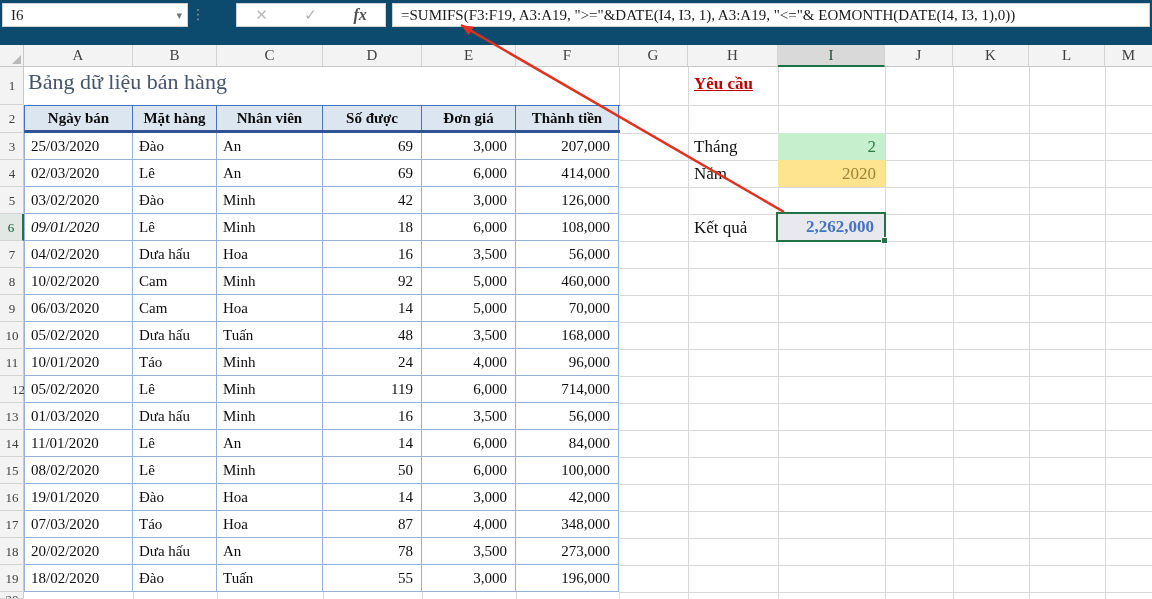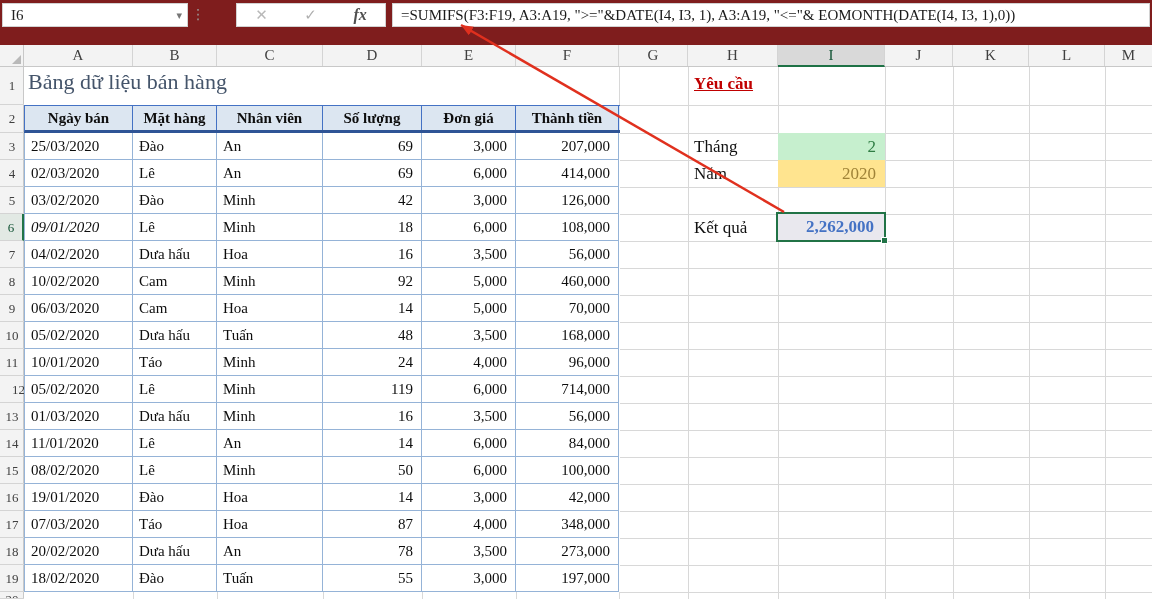--- a/index.html
+++ b/index.html
@@ -1,20 +1,20 @@
 <!DOCTYPE html>
 <html><head>
 <meta charset="utf-8">
 <style>
   html,body{margin:0;padding:0;background:#fff;}
   .canvas{position:relative;width:1152px;height:599px;background:#fff;overflow:hidden;
           font-family:"Liberation Serif",serif;}
 
   
-  .chrome{position:absolute;left:0;top:0;width:1152px;height:45px;background:#7f1d1d;}
+  .chrome{position:absolute;left:0;top:0;width:1152px;height:45px;background:#0c4a6e;}
   .field{position:absolute;top:3px;height:24px;background:#fff;border:1px solid #d2d2d2;box-sizing:border-box;}
   .name-box{left:2px;width:186px;}
   .name-box .val{position:absolute;left:8px;top:0;line-height:22px;font-size:15px;color:#222;}
   .name-box .caret{position:absolute;right:5px;top:0;line-height:22px;font-size:11px;color:#767676;}
   .dots{position:absolute;left:191px;top:3px;width:14px;height:24px;line-height:24px;text-align:center;color:#9a9a9a;font-size:14px;}
   .fx-panel{left:236px;width:150px;display:flex;align-items:center;justify-content:space-around;}
   .sym-x{color:#b8b8b8;font-size:15px;}
   .sym-check{color:#afafaf;font-size:15px;}
   .sym-fx{color:#4f4f4f;font-style:italic;font-weight:bold;font-size:16px;}
   .formula-field{left:392px;width:758px;overflow:hidden;}
@@ -169,21 +169,21 @@
       <div class="gl-v" style="left: 422px; top: 592px; height: 7px;"></div>
       <div class="gl-v" style="left: 516px; top: 592px; height: 7px;"></div>
     </div>
 
   <div class="sheet-title">Bảng dữ liệu bán hàng</div>
   <div id="table">
       <div class="thead">
         <div class="th" style="width: 108px;">Ngày bán</div>
         <div class="th" style="width: 84px;">Mặt hàng</div>
         <div class="th" style="width: 106px;">Nhân viên</div>
-        <div class="th" style="width: 99px;">Số lượng</div>
+        <div class="th" style="width: 99px;">Số được</div>
         <div class="th" style="width: 94px;">Đơn giá</div>
         <div class="th" style="width: 103px;">Thành tiền</div>
       </div>
       <div class="trow">
         <div class="td a-left" style="width: 108px;">25/03/2020</div>
         <div class="td a-left" style="width: 84px;">Đào</div>
         <div class="td a-left" style="width: 106px;">An</div>
         <div class="td a-right" style="width: 99px;">69</div>
         <div class="td a-right" style="width: 94px;">3,000</div>
         <div class="td a-right" style="width: 103px;">207,000</div>
@@ -307,21 +307,21 @@
         <div class="td a-right" style="width: 99px;">78</div>
         <div class="td a-right" style="width: 94px;">3,500</div>
         <div class="td a-right" style="width: 103px;">273,000</div>
       </div>
       <div class="trow">
         <div class="td a-left" style="width: 108px;">18/02/2020</div>
         <div class="td a-left" style="width: 84px;">Đào</div>
         <div class="td a-left" style="width: 106px;">Tuấn</div>
         <div class="td a-right" style="width: 99px; text-align: right;">55</div>
         <div class="td a-right" style="width: 94px;">3,000</div>
-        <div class="td a-right" style="width: 103px;">197,000</div>
+        <div class="td a-right" style="width: 103px;">196,000</div>
       </div>
     </div>
 
   <div class="req-heading">Yêu cầu</div>
   <div class="plabel lab-month">Tháng</div>
   <div class="plabel lab-year">Năm</div>
   <div class="plabel lab-result">Kết quả</div>
   <div class="pcell cell-month">2</div>
   <div class="pcell cell-year">2020</div>
   <div class="cell-result">

